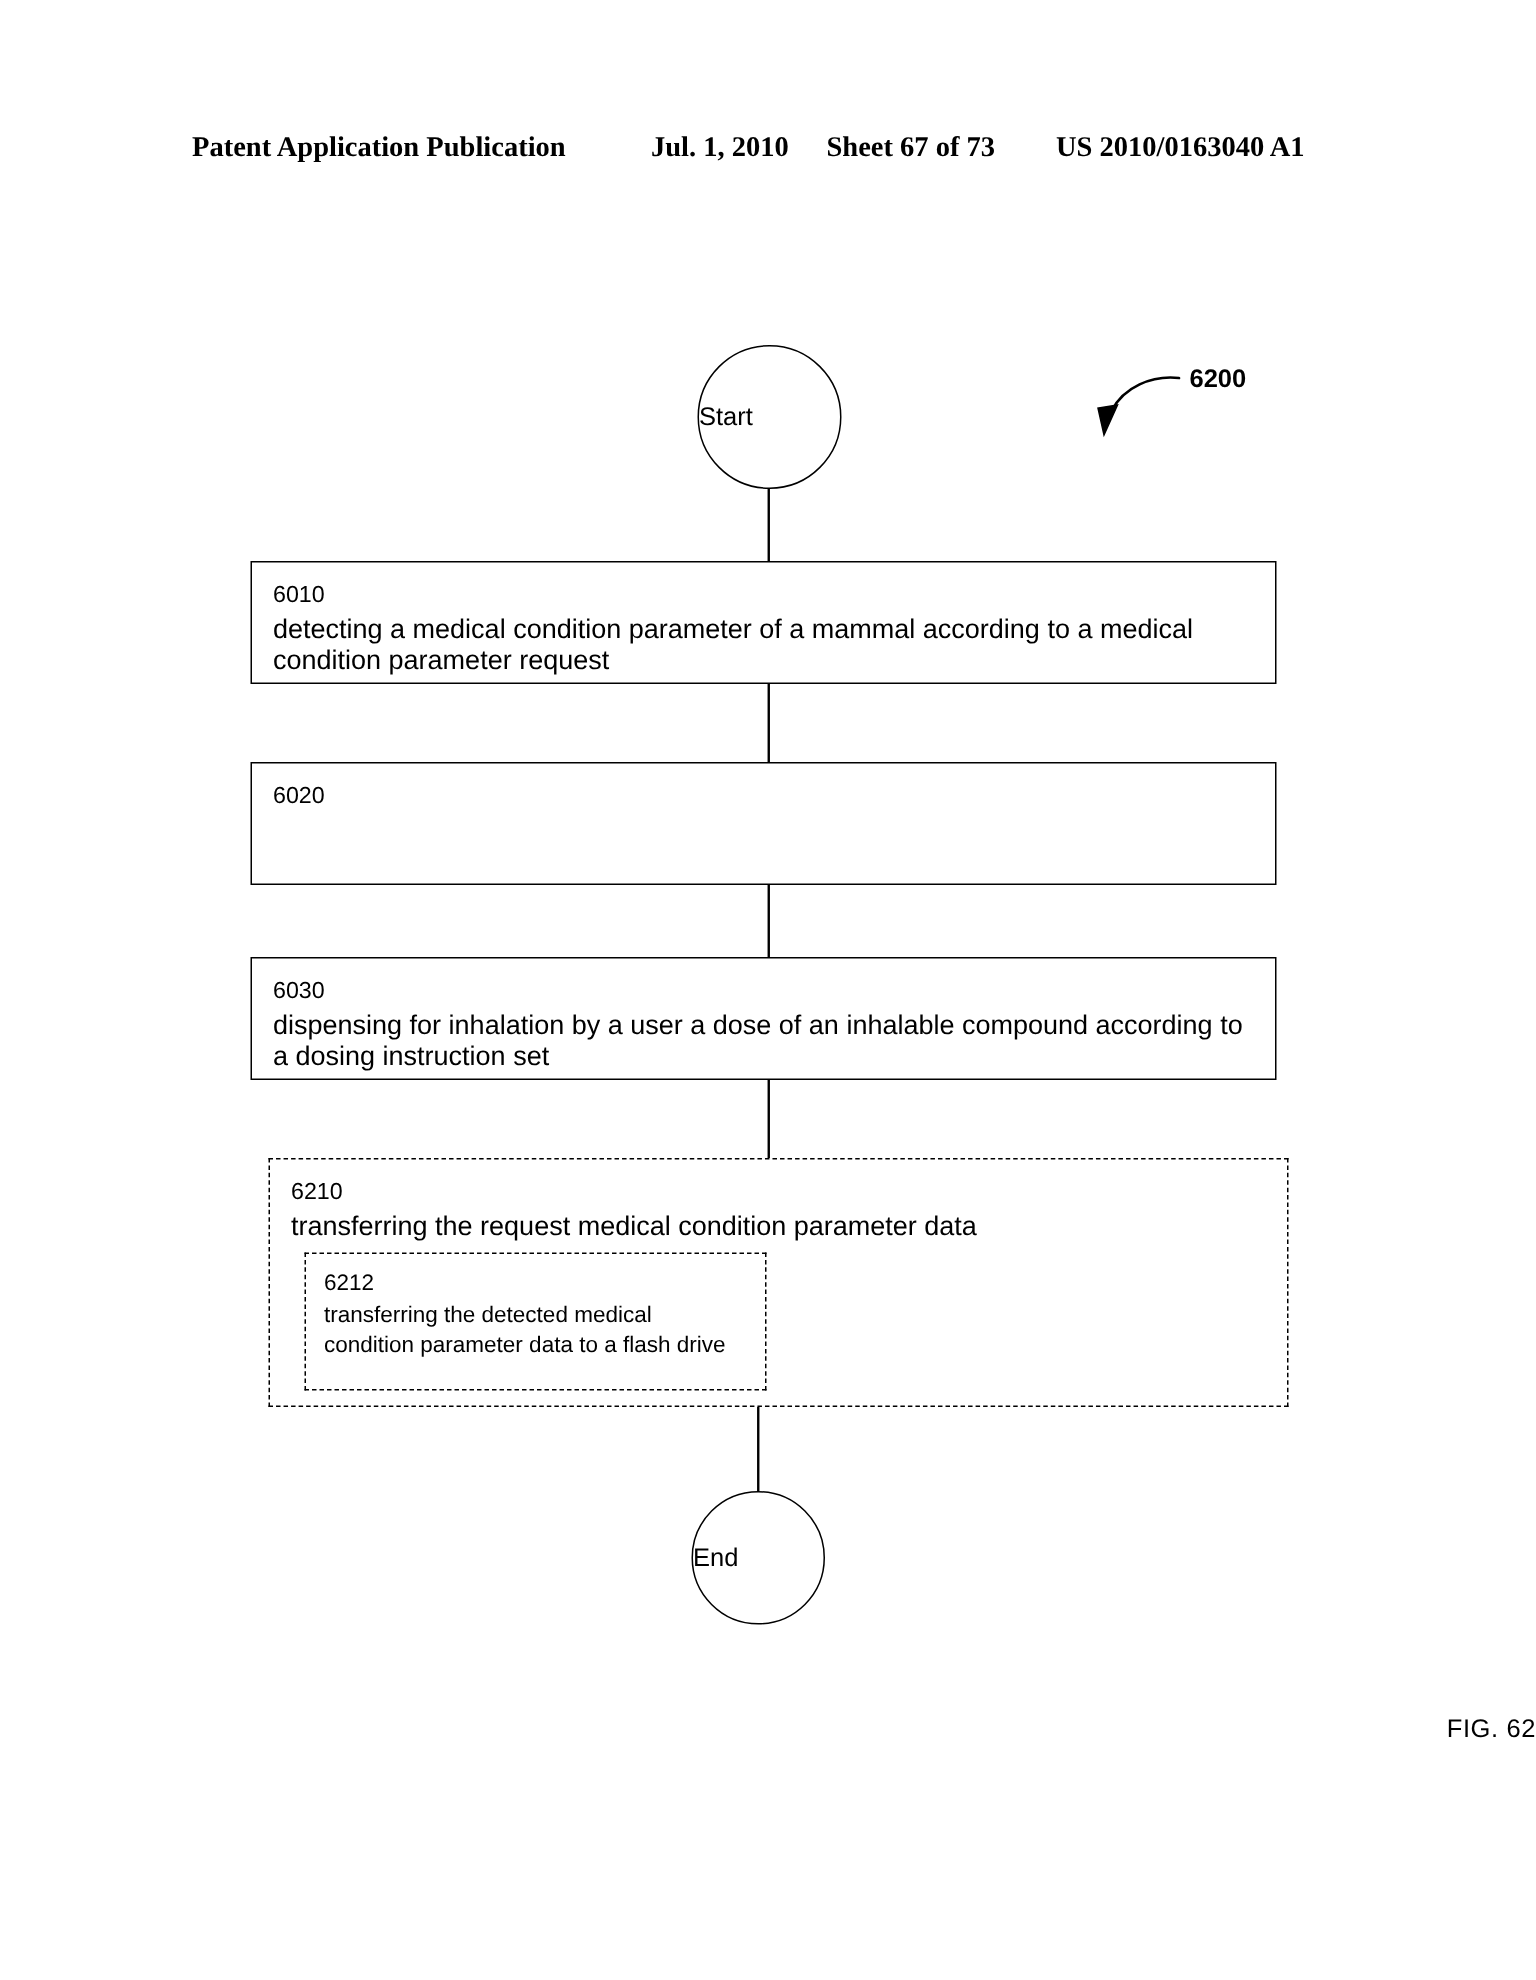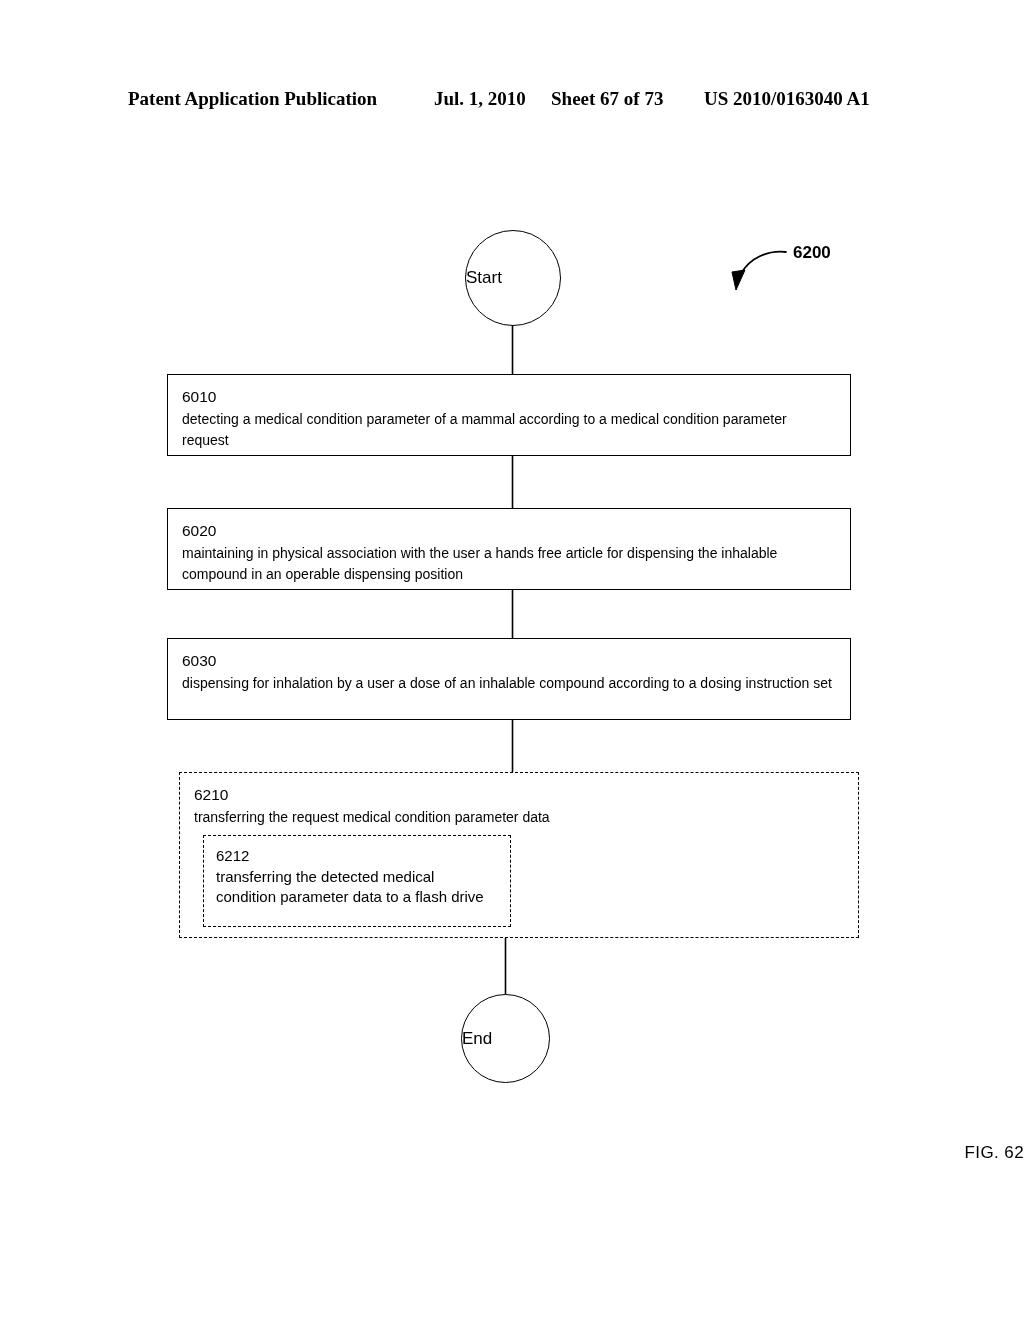--- a/index.html
+++ b/index.html
@@ -82,21 +82,21 @@
   .step-box.dashed {
     border: 1.3px dashed #000;
   }
   .step-num {
     font-size: 15.5px;
     line-height: 20px;
     color: #000;
     margin-bottom: 2px;
   }
   .step-text {
-    font-size: 14px;
+    font-size: 18px;
     line-height: 21px;
     color: #000;
   }
 
   #box-6010 { left: 167px; top: 374px; width: 684px; height: 82px; }
   #box-6020 { left: 167px; top: 508px; width: 684px; height: 82px; }
   #box-6030 { left: 167px; top: 638px; width: 684px; height: 82px; }
   #box-6210 { left: 179px; top: 772px; width: 680px; height: 166px; }
 
   
@@ -170,21 +170,20 @@
     <span>Start</span>
   </div>
 
   <div class="step-box" id="box-6010">
     <div class="step-num">6010</div>
     <div class="step-text">detecting a medical condition parameter of a mammal according to a medical condition parameter request</div>
   </div>
 
   <div class="step-box" id="box-6020">
     <div class="step-num">6020</div>
-    <div class="step-text">maintaining in physical association with the user a hands free article for dispensing the inhalable compound in an operable dispensing position</div>
   </div>
 
   <div class="step-box" id="box-6030">
     <div class="step-num">6030</div>
     <div class="step-text">dispensing for inhalation by a user a dose of an inhalable compound according to a dosing instruction set</div>
   </div>
 
   <div class="step-box dashed" id="box-6210">
     <div class="step-num">6210</div>
     <div class="step-text">transferring the request medical condition parameter data</div>

